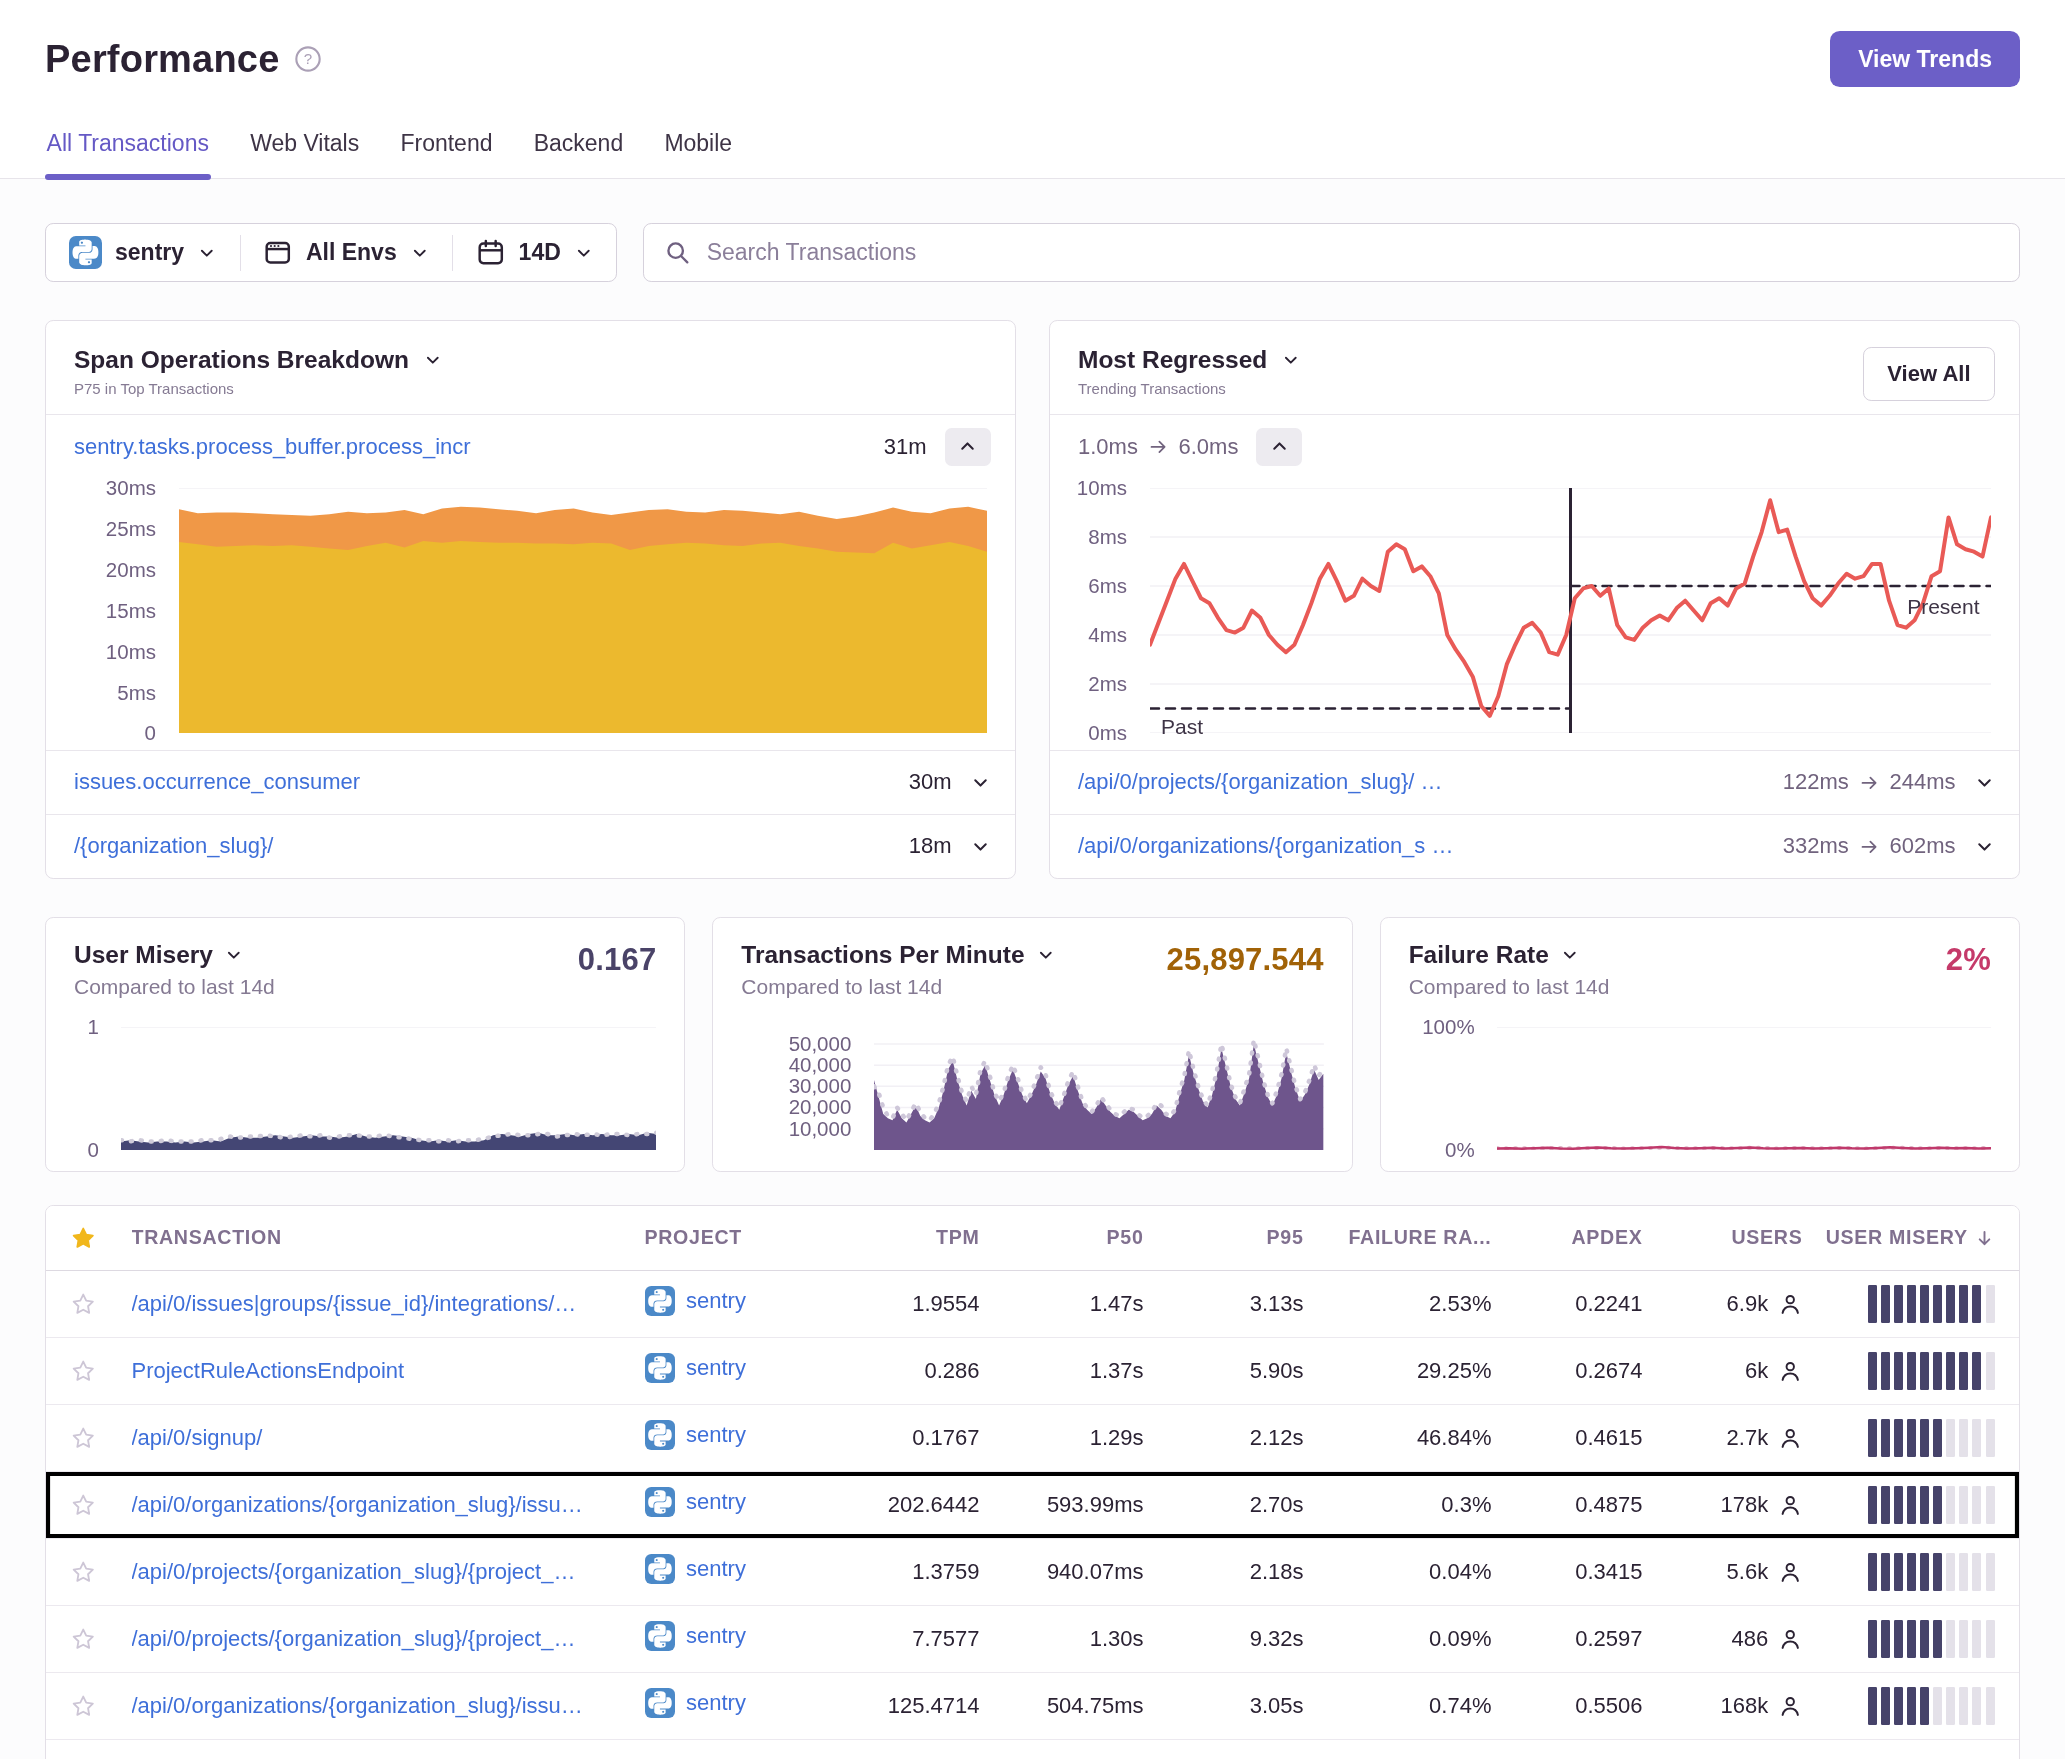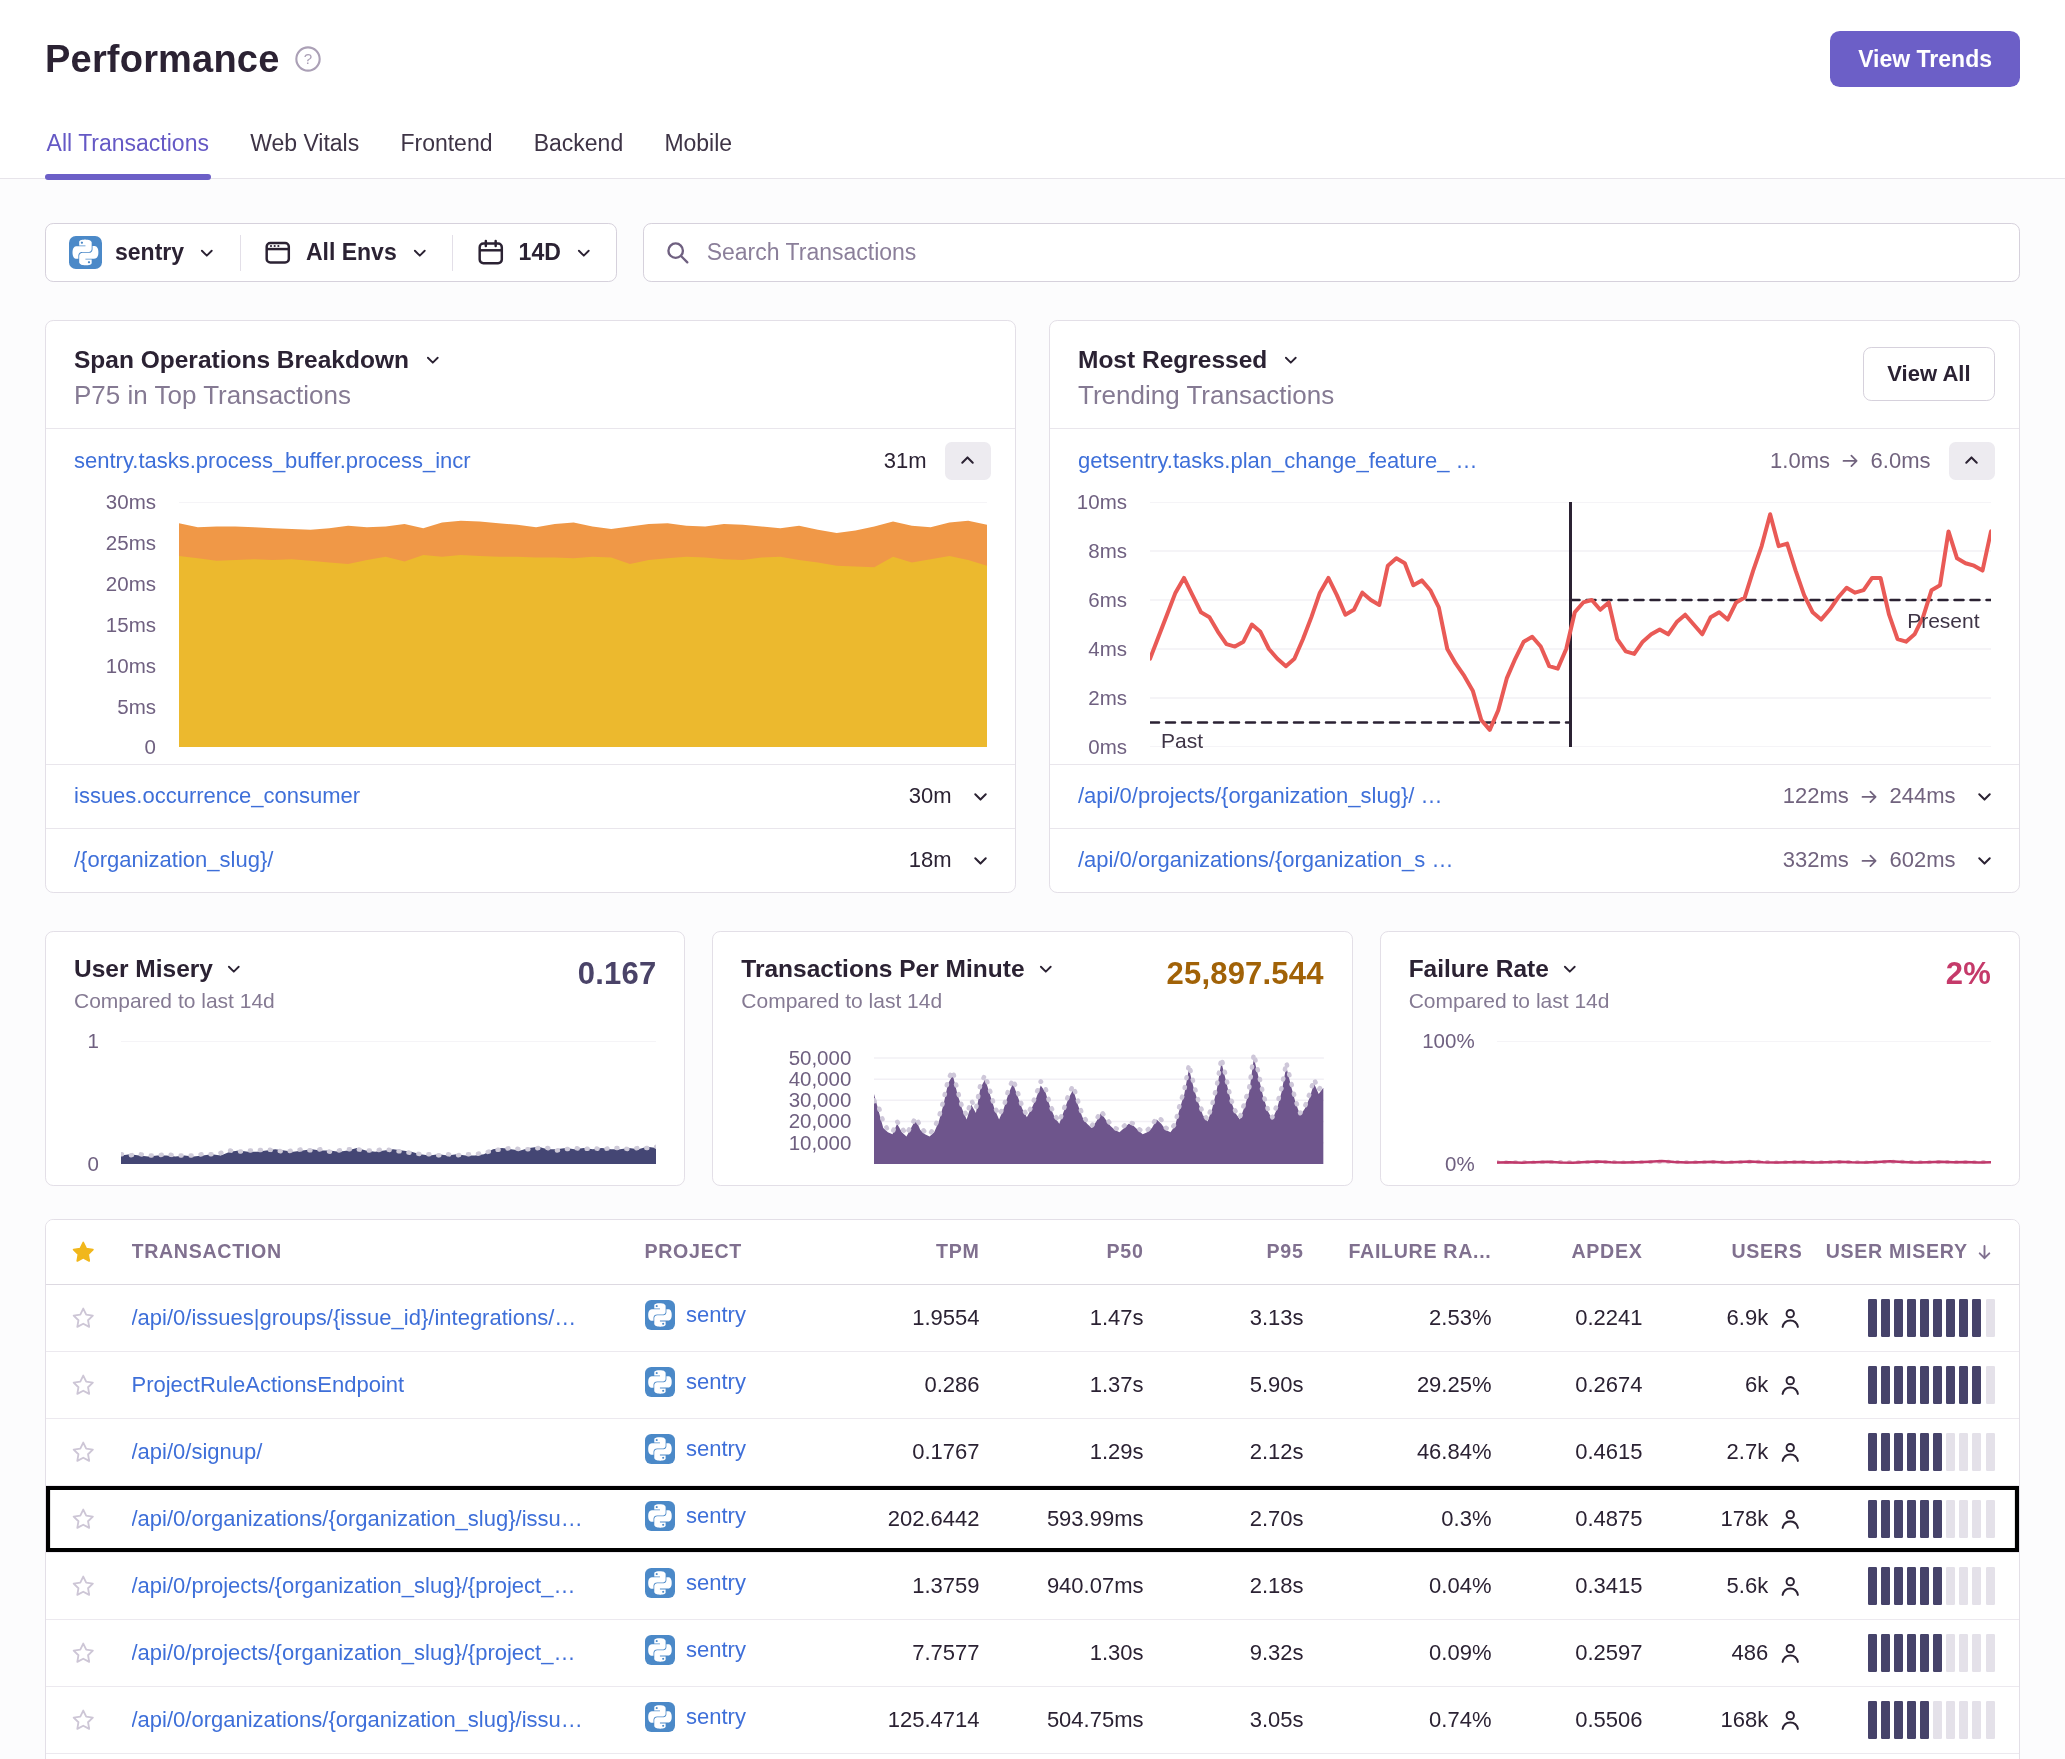--- a/index.html
+++ b/index.html
@@ -31,21 +31,21 @@
   .filter-div { width:0.8px; height:36px; background:#E3DFE8; }
   .search-box { flex:1; display:flex; align-items:center; gap:14.7px; background:#fff; border:0.8px solid #D6D1DC; border-radius:8.2px; height:59px; padding: 0 19.6px; }
   .search-box input { border:none; outline:none; flex:1; font-size:23px; font-family:inherit; color:#2B2233; background:transparent; }
   .search-box input::placeholder { color:#8B7F9A; }
   
   .panels { display:grid; grid-template-columns: 1fr 1fr; gap: 33px; margin-bottom: 38px; }
   .panel { background:#fff; border:0.8px solid #E3DFE7; border-radius:8.2px; overflow:hidden; }
   .panel-hd { padding: 24.5px 28px 16.4px 28px; border-bottom:0.8px solid #E9E6EC; position:relative; }
   .panel-title-row { display:inline-flex; align-items:center; gap:14px; cursor:pointer; }
   .panel-title { font-size:24.5px; font-weight:bold; color:#2B2233; }
-  .panel-sub { margin-top: 6.5px; font-size:26px; color:#857A93; }
+  .panel-sub { margin-top: 6.5px; font-size:15px; color:#857A93; }
   .btn-secondary { position:absolute; right:24.5px; top:26px; background:#fff; border:0.8px solid #D6D1DC; border-radius:8.2px; font-size:22px; font-weight:bold; color:#2B2233; padding: 13px 23px; cursor:pointer; font-family:inherit; }
   .panel-row { display:flex; align-items:center; padding: 0 24.5px 0 28px; height:64px; border-top:0.8px solid #E9E6EC; }
   .panel-row.first { border-top:none; }
   .panel-row .p-link { flex:1; font-size:22px; color:#3E6FD9; white-space:nowrap; overflow:hidden; text-overflow:ellipsis; cursor:pointer; padding-right:19.6px; }
   .p-val { font-size:22px; color:#2B2233; }
   .p-val-gray { font-size:22px; color:#71637E; display:inline-flex; align-items:center; gap:9.8px; }
   .expander { margin-left:18px; display:inline-flex; align-items:center; justify-content:center; cursor:pointer; }
   .expander.open { width:46px; height:38px; background:#EDEBF0; border-radius:6.5px; }
   
   .chart { position:relative; }
@@ -226,21 +226,20 @@
           <span class="panel-title">Most Regressed</span>
           <svg viewBox="0 0 24 24" width="19.6" height="19.6">
               <polyline points="6,9.5 12,15.5 18,9.5" fill="none" stroke="#2B2233" stroke-width="2.3" stroke-linecap="round" stroke-linejoin="round"></polyline>
             </svg>
         </span>
         <button class="btn-secondary">View All</button>
         <div class="panel-sub">Trending Transactions</div>
       </div>
       <div id="regressed-rows-top">
           <div class="panel-row first">
-            <span class="p-link">getsentry.tasks.plan_change_feature_ …</span>
             <span class="p-val-gray">
               <span>1.0ms</span>
               <svg viewBox="0 0 24 24" width="21" height="21">
                 <path d="M4 12.5h14.5M13 6.5l6 6-6 6" fill="none" stroke="#71637E" stroke-width="2" stroke-linecap="round" stroke-linejoin="round"></path>
               </svg>
               <span>6.0ms</span>
             </span>
             <span class="expander open">
               <svg viewBox="0 0 24 24" width="21" height="21">
                 <polyline points="6,14.5 12,8.5 18,14.5" fill="none" stroke="#2B2233" stroke-width="2.3" stroke-linecap="round" stroke-linejoin="round"></polyline>

